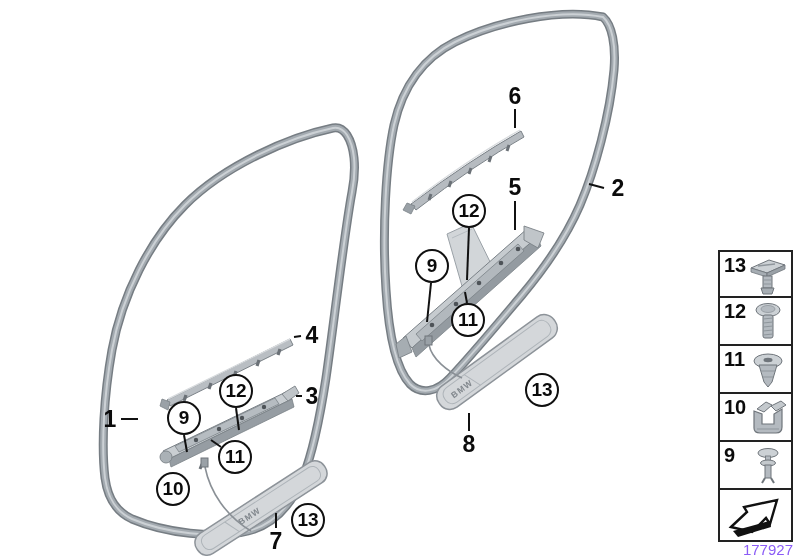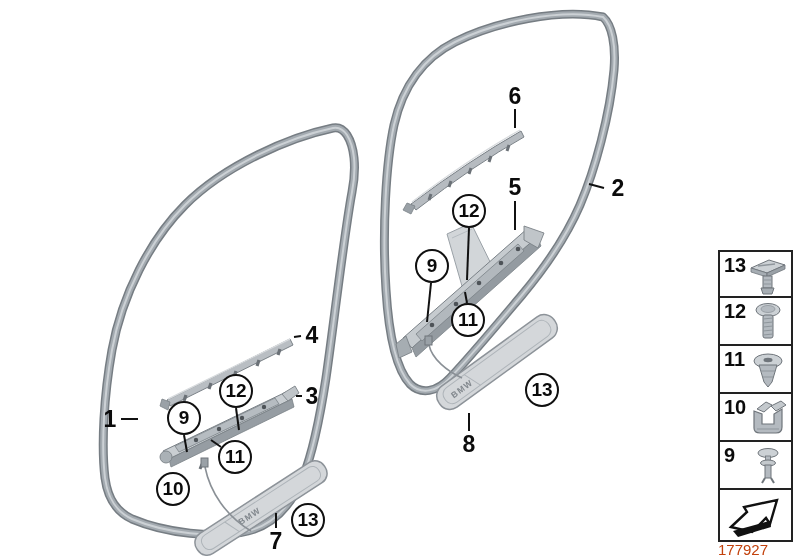--- a/index.html
+++ b/index.html
@@ -28,22 +28,22 @@
     height:48px;position:relative;background:#fff;
   }
   .cell:first-child{border-top-width:2px;}
   .cell .num{
     position:absolute;left:4px;top:2px;font-weight:bold;font-size:20px;color:#0b0b0b;
   }
   .cell svg{position:absolute;right:2px;top:3px;}
   .cell.arrowcell{height:52px;}
   .cell.arrowcell svg{left:5px;top:5px;}
   .drawing-number{
-    position:absolute;left:718px;top:541px;width:75px;text-align:left;
-    font-size:15px;color:#c2410c;
+    position:absolute;left:718px;top:541px;width:75px;text-align:right;
+    font-size:15px;color:#8b5cf6;
   }
 </style>
 </head>
 <body>
 
 <div class="stage">
 
   <svg class="art" width="800" height="560" viewBox="0 0 800 560">
 
     <g>

